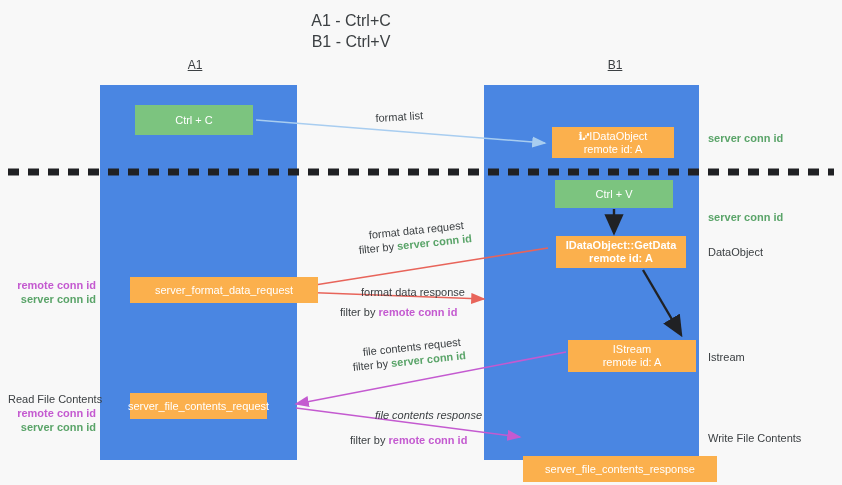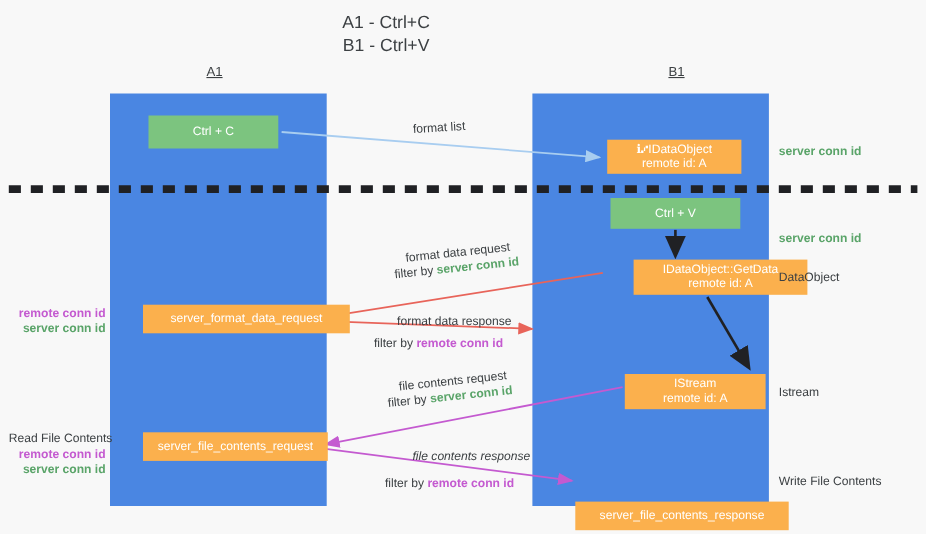--- a/index.html
+++ b/index.html
@@ -38,25 +38,25 @@
     color:#ffffff;font-size:11px;line-height:13px;text-align:center;
     box-sizing:border-box;
   }
   .box.green{background:#7cc47f;}
   .box.orange{background:#fbb04d;}
   .box .l2{display:block;}
 
   #box-ctrlc{left:135px;top:105px;width:118px;height:30px;}
   #box-ctrlv{left:555px;top:180px;width:118px;height:28px;}
   #box-idataobject{left:552px;top:127px;width:122px;height:31px;}
-  #box-getdata{left:576px;top:236px;width:158px;height:32px;}
+  #box-getdata{left:556px;top:236px;width:130px;height:32px;font-weight:bold;}
   #box-istream{left:568px;top:340px;width:128px;height:32px;}
   #box-fmt-req{left:130px;top:277px;width:188px;height:26px;}
   #box-fmt-resp{left:489px;top:286px;width:156px;height:26px;}
-  #box-file-req{left:130px;top:393px;width:168px;height:26px;}
+  #box-file-req{left:130px;top:393px;width:137px;height:26px;}
   #box-file-resp{left:523px;top:446px;width:194px;height:26px;margin-top:10px;}
 
   
   .side{position:absolute;font-size:11px;line-height:14px;color:#3c4043;}
   .green-t{color:#5aa469;font-weight:bold;}
   .purple-t{color:#c45ad0;font-weight:bold;}
   .plain-t{color:#3c4043;}
 
   #lab-srv-1{left:708px;top:131px;}
   #lab-srv-2{left:708px;top:210px;}

